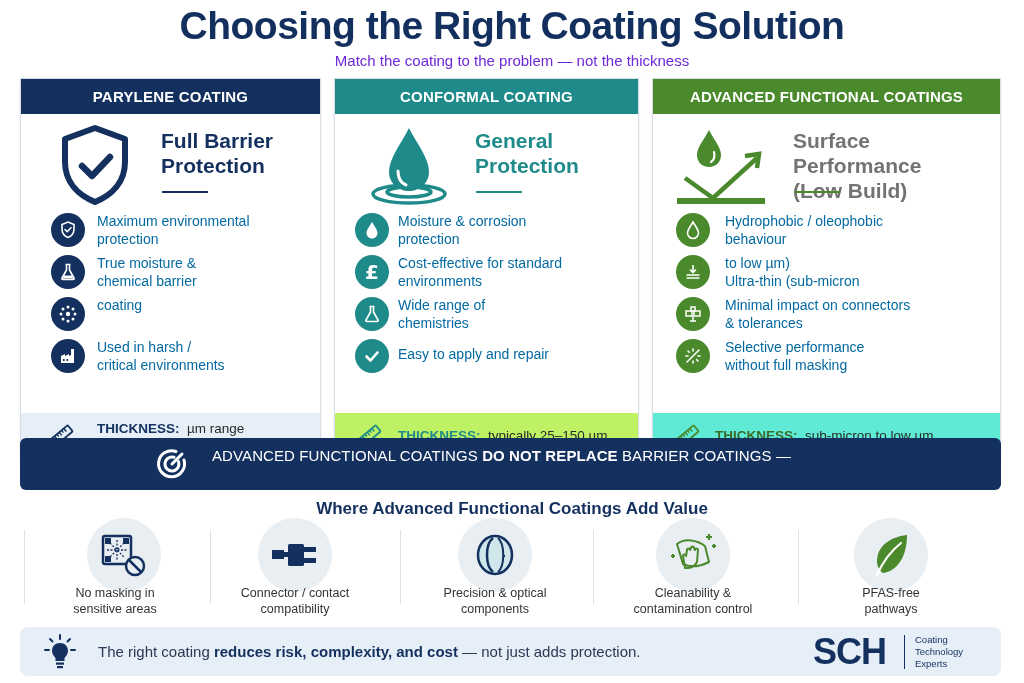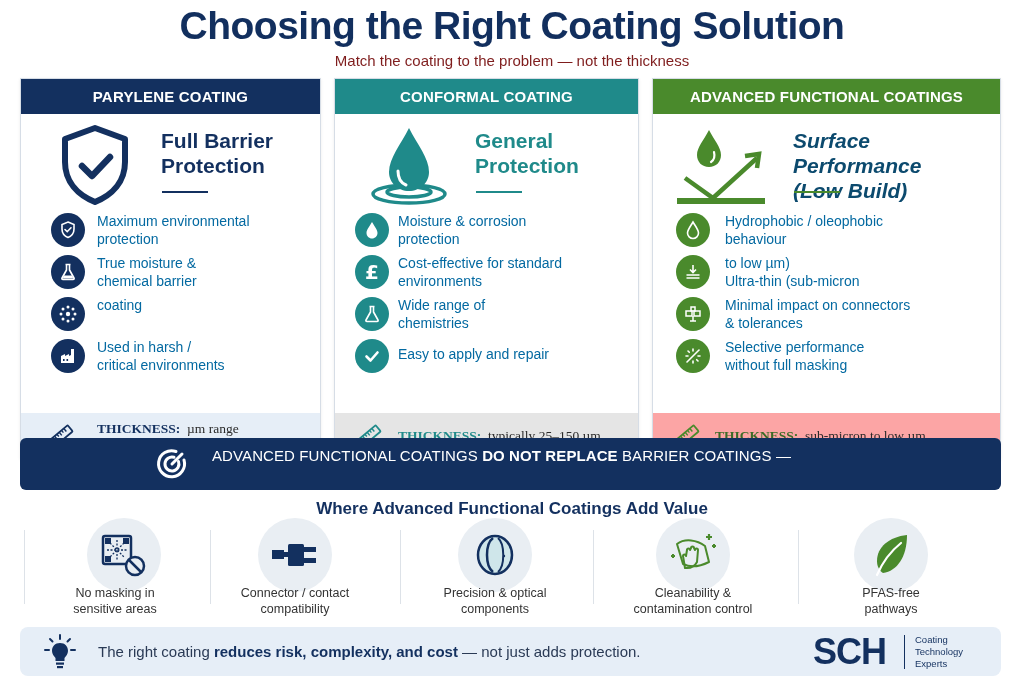--- a/index.html
+++ b/index.html
@@ -1,57 +1,57 @@
 <!DOCTYPE html>
 <html><head>
 <meta charset="utf-8">
 <style>
   * { box-sizing: border-box; margin: 0; padding: 0; }
   html, body { width: 1024px; height: 683px; background: #ffffff; overflow: hidden; }
   body { font-family: "Liberation Sans", "DejaVu Sans", sans-serif; color: #222; position: relative; }
 
   .title { position: absolute; top: 4px; left: 0; width: 1024px; text-align: center; font-size: 39px; font-weight: 700; color: #122f5e; letter-spacing: -0.5px; }
-  .subtitle { position: absolute; top: 52px; left: 0; width: 1024px; text-align: center; font-size: 15px; color: #7f1d1d; }
+  .subtitle { position: absolute; top: 52px; left: 0; width: 1024px; text-align: center; font-size: 15px; color: #6d28d9; }
 
   .card { position: absolute; top: 78px; height: 381px; border: 1px solid #d6dde6; border-radius: 0; background: #fff; overflow: hidden; box-shadow: 0 1px 3px rgba(0,0,0,0.08); }
   .card.c1 { left: 20px; width: 301px; }
   .card.c2 { left: 334px; width: 305px; }
   .card.c3 { left: 652px; width: 349px; }
   .card-head { height: 35px; line-height: 35px; text-align: center; color: #fff; font-weight: 700; font-size: 15px; letter-spacing: 0.2px; }
   .c1 .card-head { background: #13305f; }
   .c2 .card-head { background: #1f8a8a; }
   .c3 .card-head { background: #4a8a2c; }
 
   .hero { position: relative; height: 98px; }
   .hero-icon { position: absolute; left: 26px; top: 8px; width: 96px; height: 86px; }
   .hero-title { position: absolute; left: 140px; top: 14px; font-size: 21px; font-weight: 700; line-height: 25px; }
   .c1 .hero-title { color: #13305f; }
   .c2 .hero-title { color: #1f8a8a; }
-  .c3 .hero-title { color: #0c4a6e; font-style: italic; }
+  .c3 .hero-title { color: #737373; }
   .hero-rule { position: absolute; left: 141px; top: 77px; width: 46px; height: 2px; }
   .c1 .hero-rule { background: #13305f; }
   .c2 .hero-rule { background: #1f8a8a; }
   .c3 .hero-rule { background: #4a8a2c; }
 
   .features { position: absolute; top: 133px; left: 0; right: 0; }
   .feat { position: relative; height: 42px; }
   .feat-icon { position: absolute; left: 30px; top: 1px; width: 34px; height: 34px; border-radius: 50%; display: flex; align-items: center; justify-content: center; }
   .c1 .feat-icon { background: #13305f; }
   .c2 .feat-icon { background: #1f8a8a; }
   .c3 .feat-icon { background: #4a8a2c; }
   .c2 .feat-icon, .c3 .feat-icon { left: 20px; }
   .c3 .feat-icon { left: 23px; }
   .feat-text { position: absolute; left: 76px; top: 1px; font-size: 14px; line-height: 17.5px; color: #0369a1; width: 210px; }
   .c2 .feat-text { left: 63px; width: 235px; }
   .c3 .feat-text { left: 72px; width: 265px; }
 
-  .thick { position: absolute; left: 0; right: 0; bottom: 0; height: 45px; font-family: Liberation Serif, serif; }
+  .thick { position: absolute; left: 0; right: 0; bottom: 0; height: 45px; }
   .c1 .thick { background: #e6eef7; }
-  .c2 .thick { background: #e5e5e5; }
-  .c3 .thick { background: #fca5a5; }
+  .c2 .thick { background: #bef264; }
+  .c3 .thick { background: #5eead4; }
   .thick-icon { position: absolute; left: 26px; top: 9px; width: 28px; height: 28px; }
   .c2 .thick-icon { left: 20px; }
   .thick-text { position: absolute; left: 76px; top: 7px; font-size: 13.5px; line-height: 17px; color: #2a2a2a; }
   .c2 .thick-text { left: 63px; top: 14px; }
   .c3 .thick-text { left: 62px; top: 14px; }
   .thick-label { font-weight: 700; }
   .c1 .thick-label { color: #13305f; }
   .c2 .thick-label { color: #1f8a8a; }
   .c3 .thick-label { color: #3d6b28; }
 

